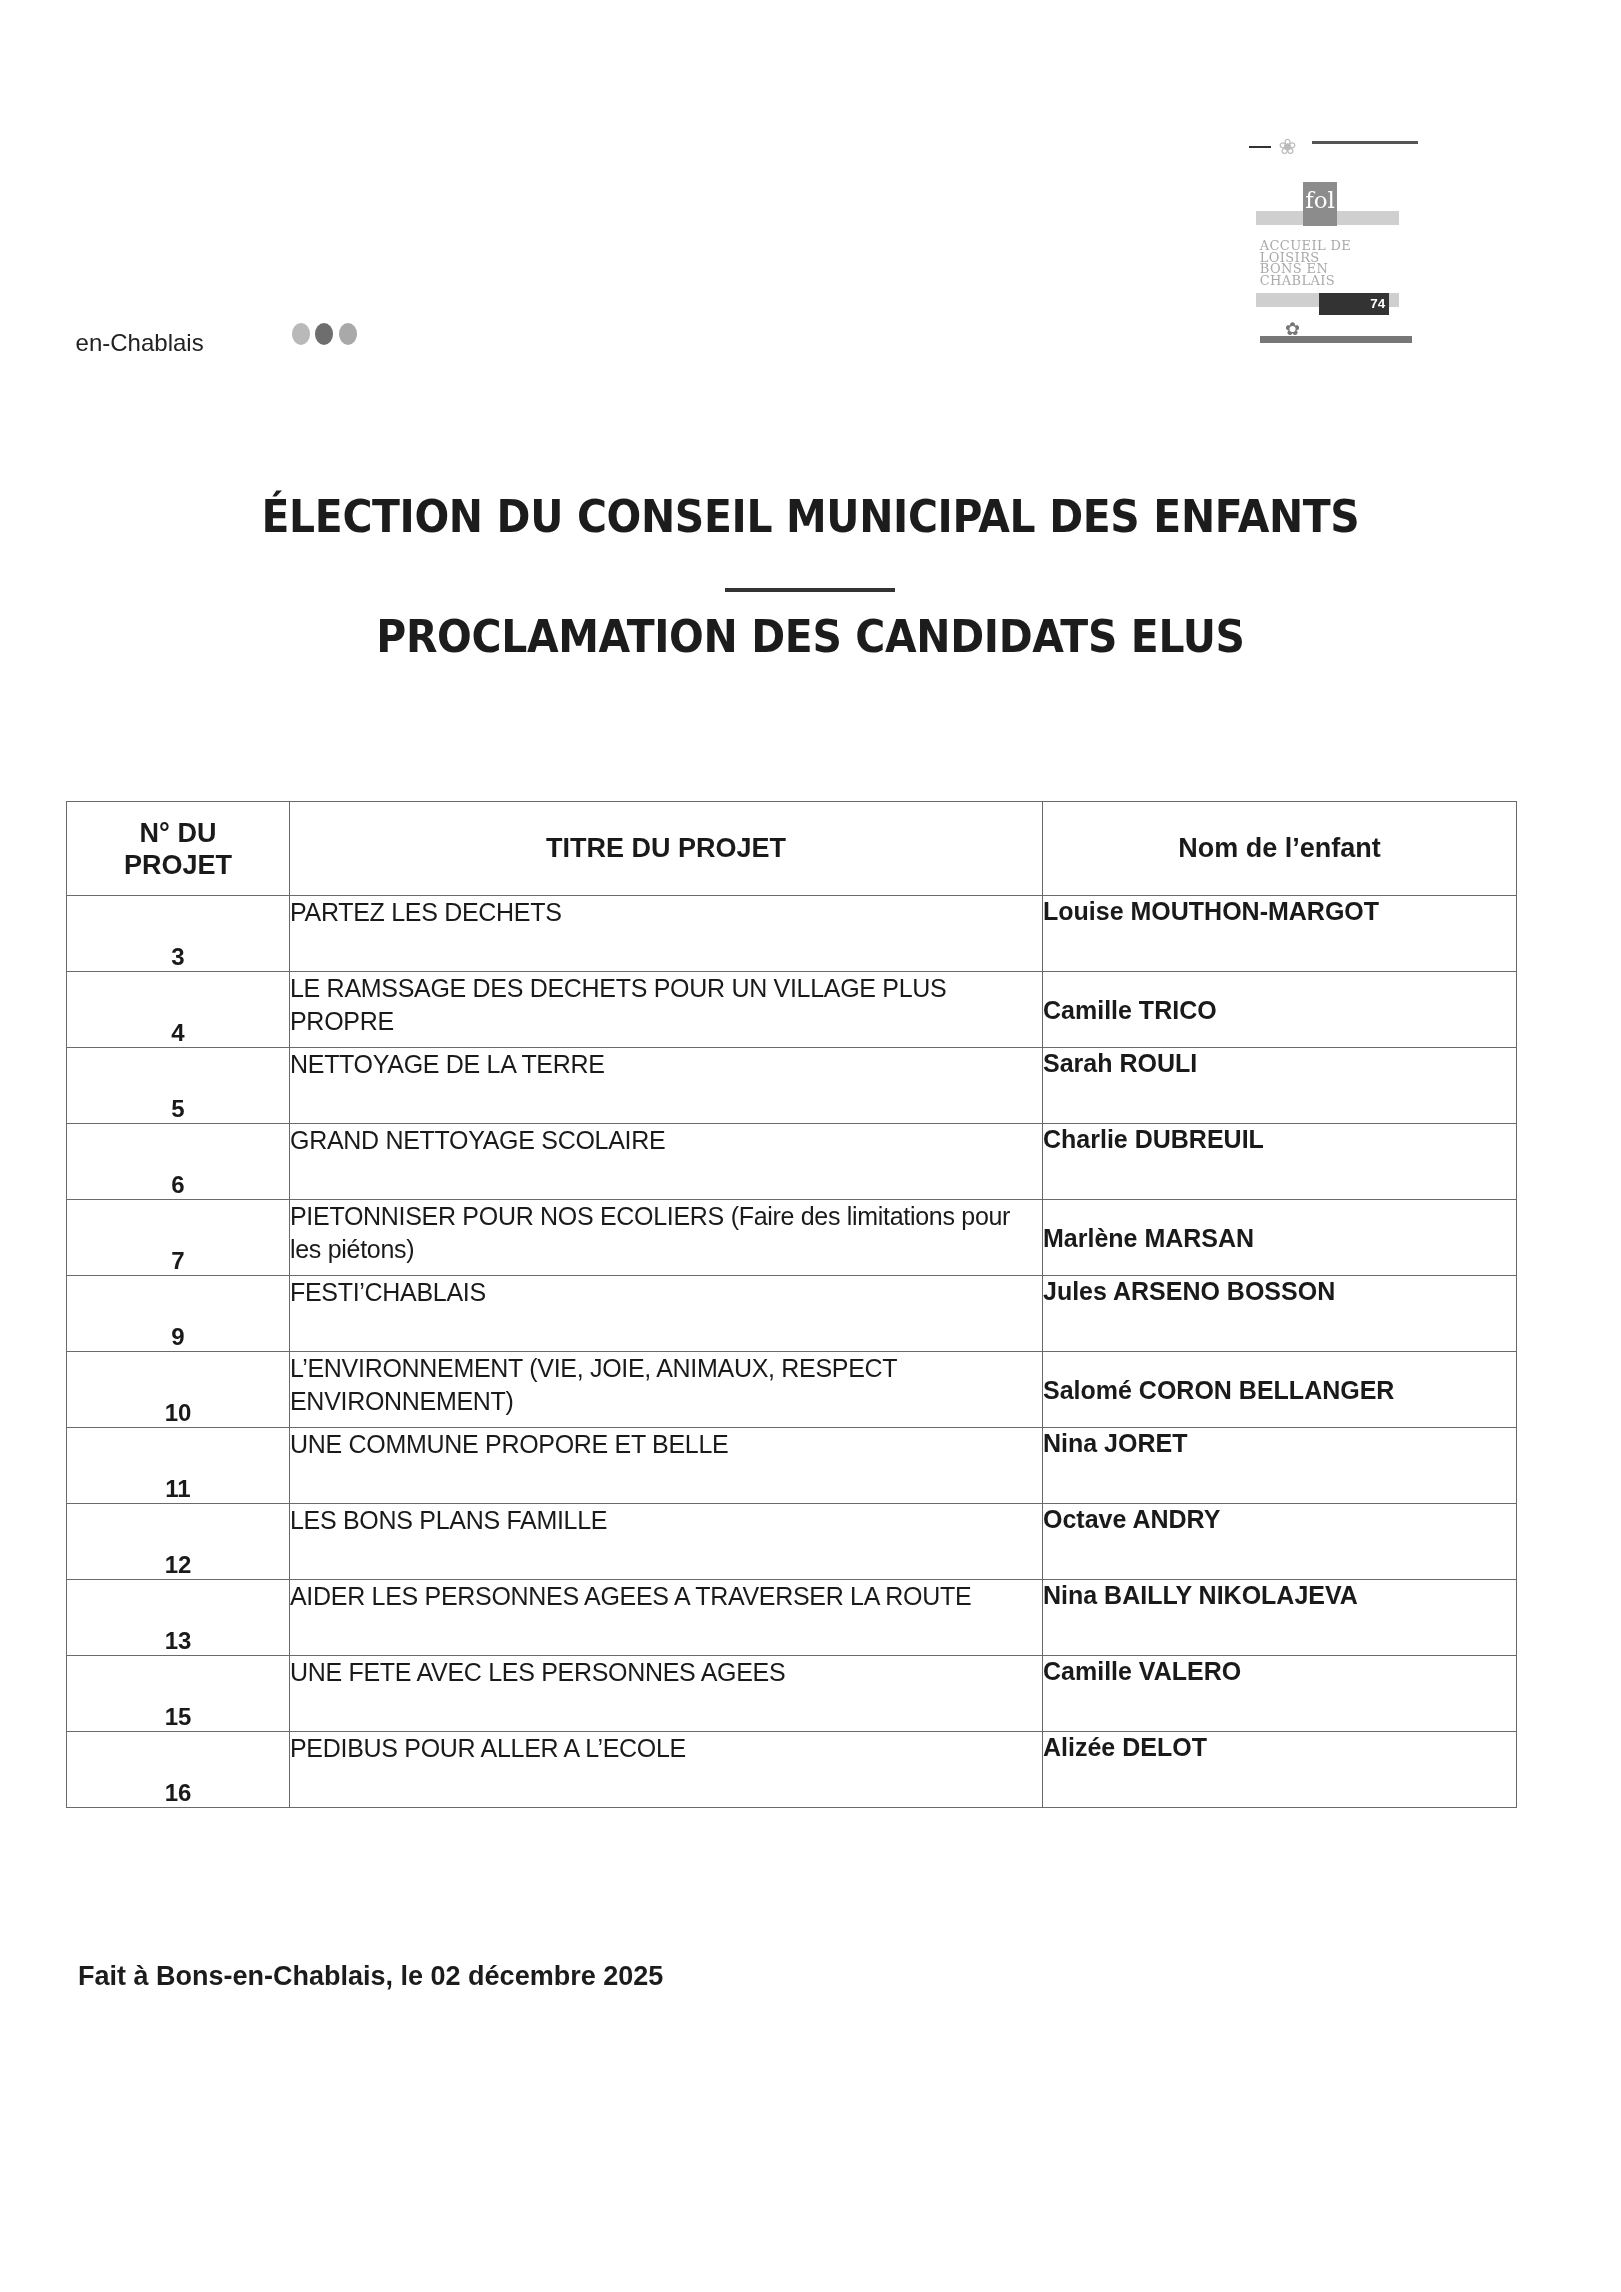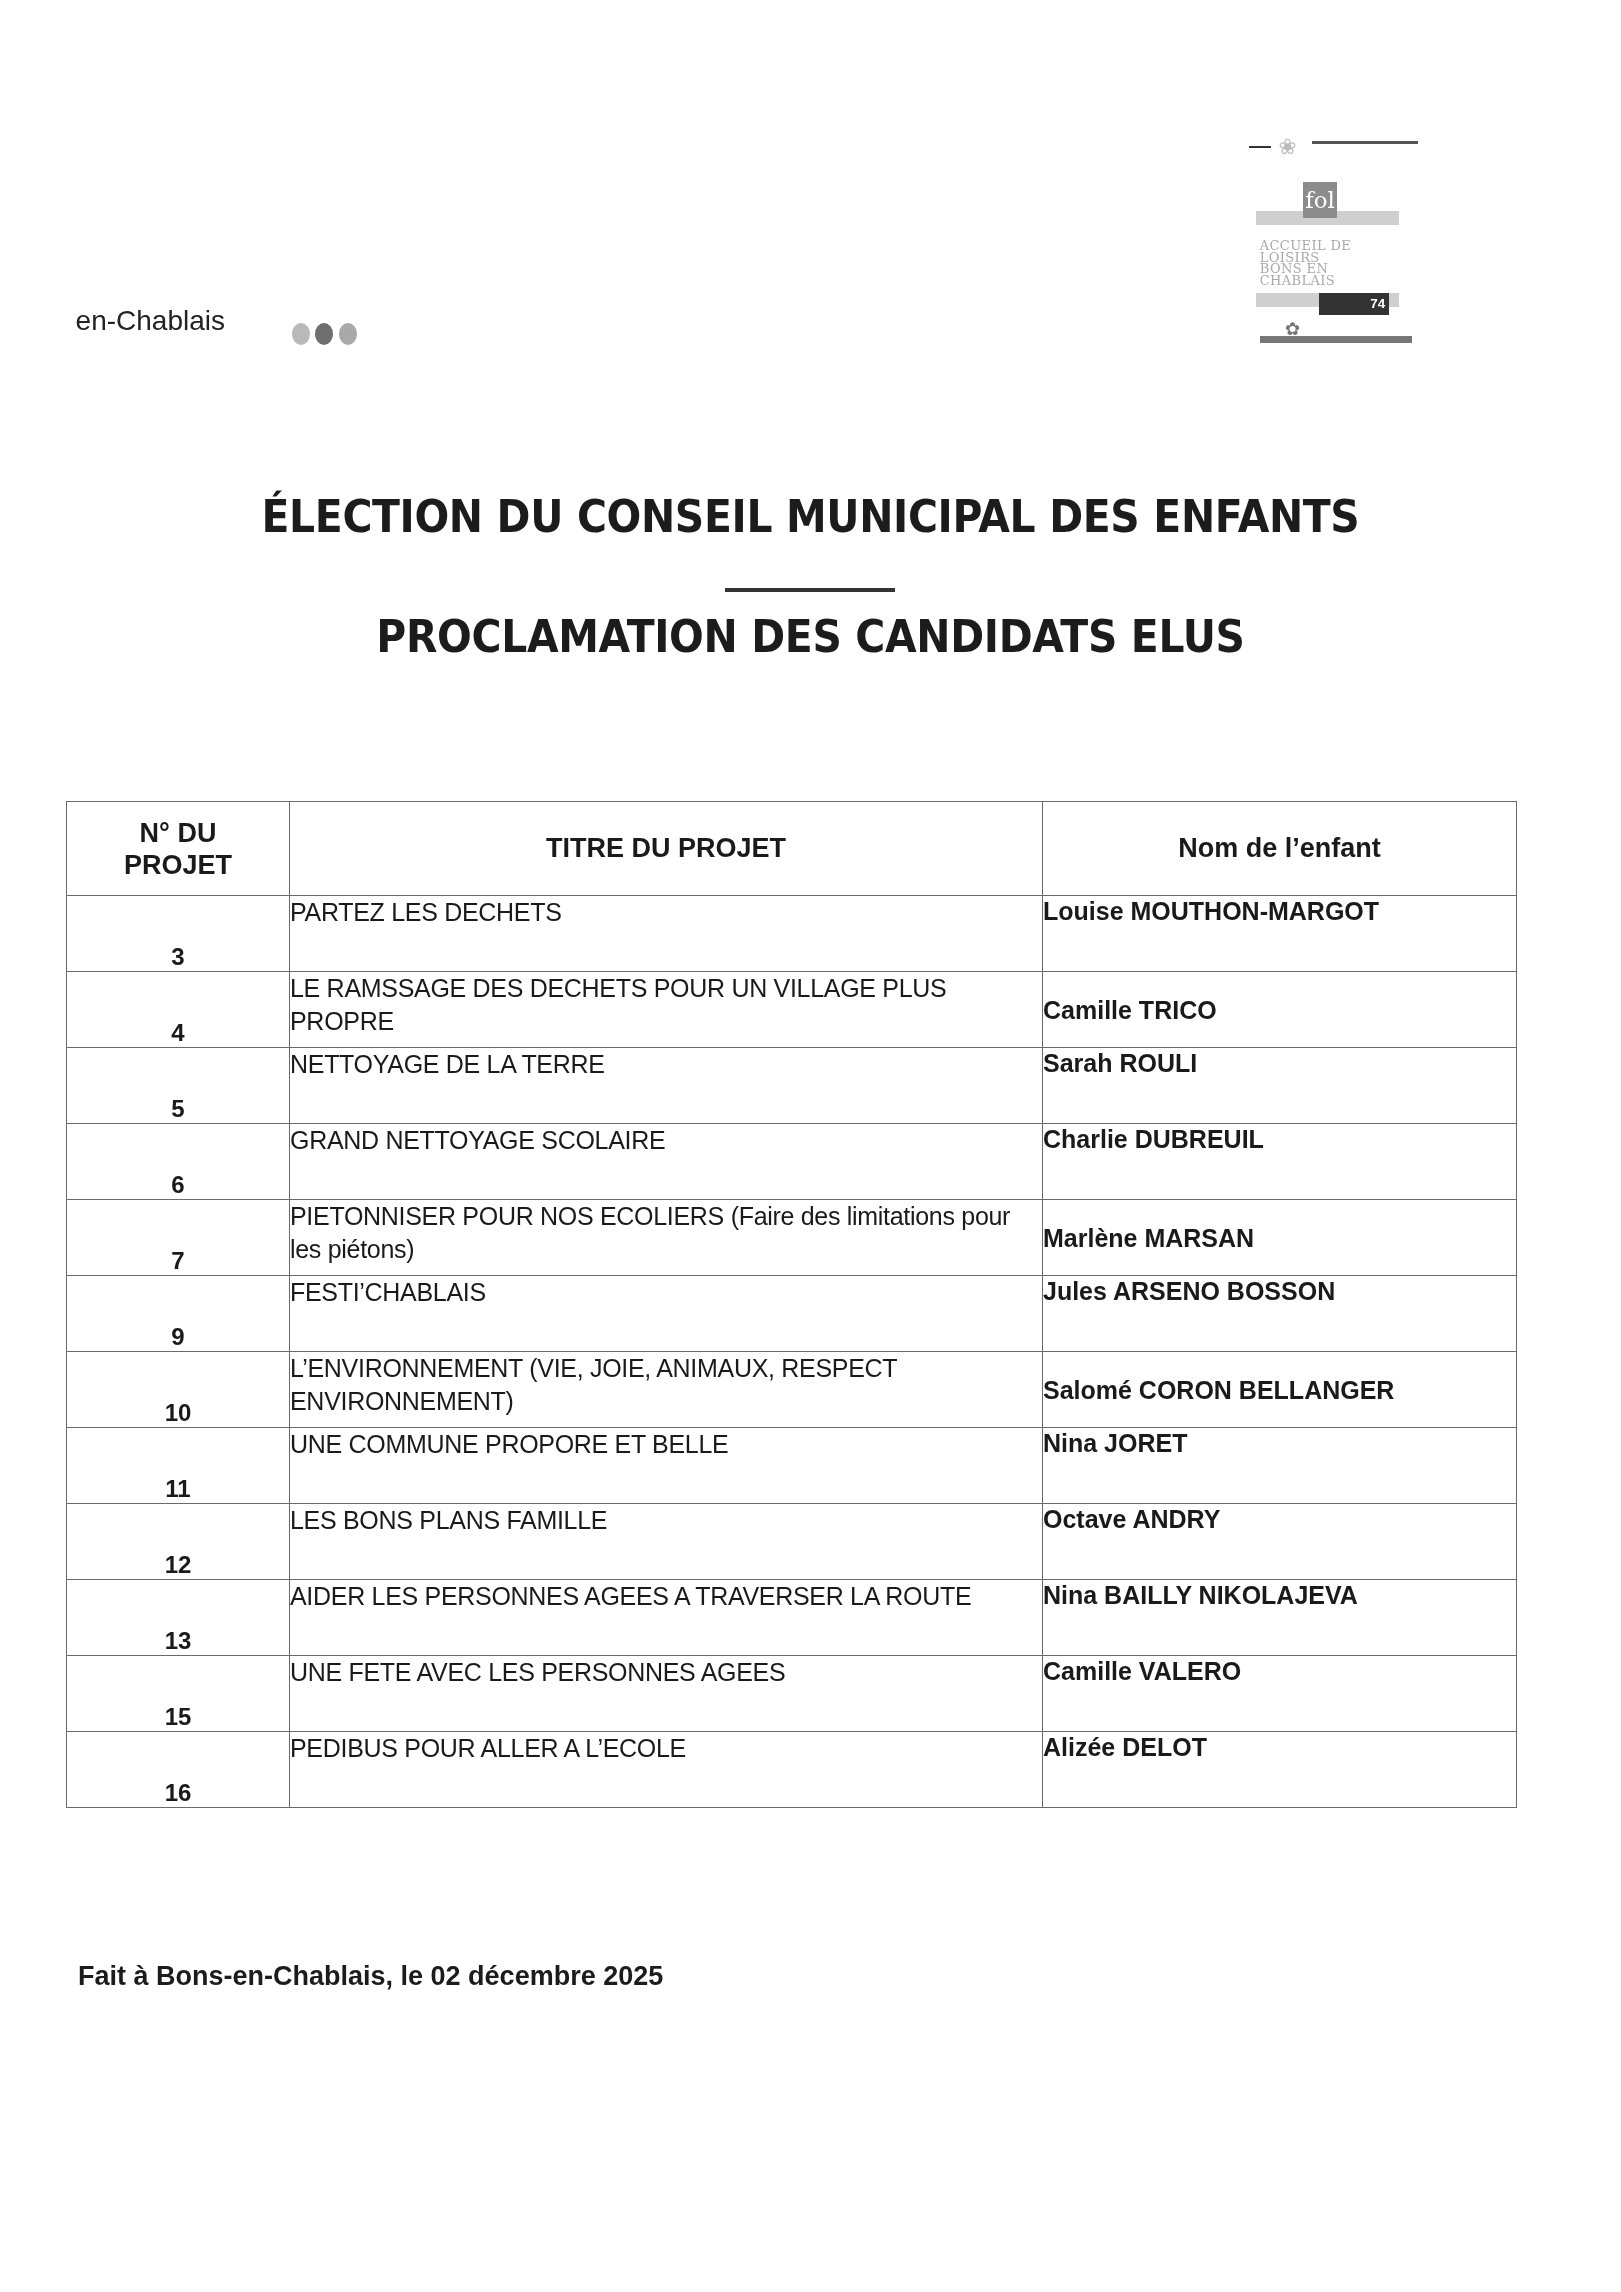--- a/index.html
+++ b/index.html
@@ -4,32 +4,32 @@
 <style>
   html, body { margin: 0; padding: 0; background: #ffffff; }
   body { width: 1621px; height: 2293px; position: relative; overflow: hidden;
          font-family: "Liberation Sans", sans-serif; color: #1a1a1a; }
 
   
   .logo-bons { position: absolute; left: 72px; top: 199px; width: 304px; height: 161px; }
   .logo-word { position: absolute; left: 0; top: 0; font-family: "DejaVu Sans", sans-serif;
                font-weight: bold; font-size: 115px; line-height: 115px; color: #4a4a4a;
                letter-spacing: -3.6px; }
-  .logo-sub { position: absolute; left: 3.6px; top: 106px; font-family: "Liberation Sans", sans-serif;
-              font-size: 28px; color: #222; }
+  .logo-sub { position: absolute; left: 3.6px; top: 130px; font-family: "Liberation Sans", sans-serif;
+              font-size: 24px; color: #222; }
   .logo-dots { position: absolute; left: 220px; top: 124px; display: flex; gap: 5.4px; }
   .logo-dots span { width: 18px; height: 21.5px; border-radius: 50%; display: block; }
   .dot1 { background: #b9b9b9; } .dot2 { background: #6e6e6e; } .dot3 { background: #a9a9a9; }
 
   
   .logo-fol { position: absolute; left: 1249px; top: 134px; width: 170px; height: 215px; }
   .fol-topline { position: absolute; top: 7.2px; left: 63px; width: 106px; height: 2.7px; background: #555; }
   .fol-topline2 { position: absolute; top: 11.6px; left: 0; width: 21.5px; height: 2.7px; background: #333; }
   .fol-crest { position: absolute; top: 0; left: 29.6px; width: 27px; height: 27px; color: #bbb; font-size: 21.5px; }
-  .fol-box { position: absolute; top: 48px; left: 54px; width: 34px; height: 36px; background: #8c8c8c;
+  .fol-box { position: absolute; top: 48px; left: 54px; width: 34px; height: 44px; background: #8c8c8c;
              color: #fff; font-family: "DejaVu Serif", serif; font-size: 23px; text-align: center; line-height: 36px; }
   .fol-band1 { position: absolute; top: 77px; left: 7.2px; width: 143px; height: 14.3px; background: #cfcfcf; }
   .fol-text { position: absolute; top: 106px; left: 10.7px; width: 142px; font-family: "DejaVu Serif", serif;
               font-size: 13px; color: #aaa; text-align: left; line-height: 11.6px; letter-spacing: 0.4px; }
   .fol-band2 { position: absolute; top: 159px; left: 7.2px; width: 143px; height: 14.3px; background: #cfcfcf; }
   .fol-num { position: absolute; top: 159px; left: 70px; width: 21.5px; height: 21.5px; background: #333; color: #fff;
              font-size: 13.4px; text-align: center; line-height: 21.5px; font-weight: bold; padding-left: 48px; }
   .fol-bottom { position: absolute; top: 202px; left: 10.7px; width: 152px; height: 7.2px; background: #777; }
   .fol-plant { position: absolute; top: 184px; left: 36px; color: #777; font-size: 18px; }
 

